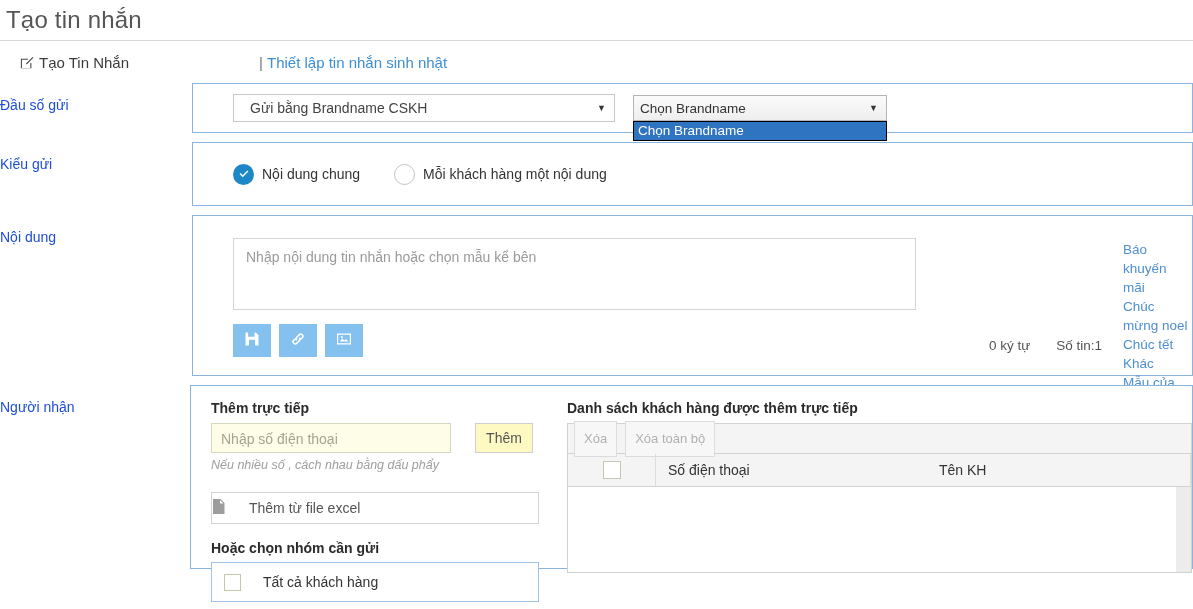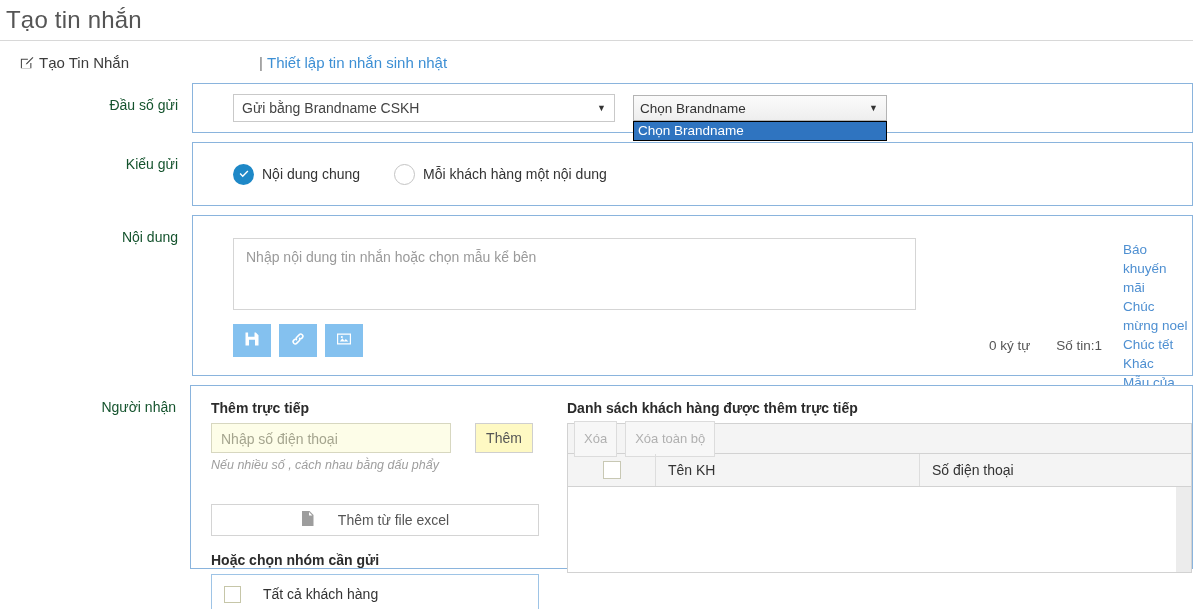--- a/index.html
+++ b/index.html
@@ -36,44 +36,43 @@
   }
   .crumb-main { display: flex; align-items: center; gap: 5px; }
   .pencil-ico { display: inline-block; width: 14px; height: 14px; position: relative; top: 1px; }
   .crumb-sep { color: #777; margin: 0 4px 0 130px; }
   .crumb-link { color: #3d8fd4; cursor: pointer; }
 
   
   .frow { display: flex; align-items: flex-start; }
   .flabel {
     width: 192px;
-    text-align: right;
     padding-right: 14px;
     padding-top: 14px;
     font-size: 14px;
-    color: #14532d;
+    color: #1d4ed8;
   }
   .fbody {
     flex: 1;
     border: 1px solid #8ab4dd;
     border-left: 1px solid #8ab4dd;
     background: #fff;
     position: relative;
   }
   .row-gap { height: 9px; }
 
   
   .r1 { height: 48px; display: flex; align-items: center; padding-left: 40px; }
   .sel-main {
     width: 382px; height: 28px;
     border: 1px solid #c9c9c9;
     background: #fff;
     font-size: 14px; color: #444;
     display: flex; align-items: center;
-    padding: 0 8px;
+    padding: 0 16px;
     position: relative;
     cursor: pointer;
   }
   .sel-main .caret, .sel-brand .caret {
     position: absolute; right: 8px; top: 50%;
     transform: translateY(-50%);
     font-size: 9px; color: #333;
   }
   .brand-wrap { position: relative; margin-left: 18px; }
   .sel-brand {
@@ -167,23 +166,23 @@
     width: 58px; height: 30px;
     border: 1px solid #cfcfcf; background: #fef9c3;
     font-size: 14px; color: #555;
     display: flex; align-items: center; justify-content: center;
     cursor: pointer;
   }
   .hint { font-size: 12.5px; font-style: italic; color: #9e9e9e; margin-top: 5px; }
   .excel-btn {
     width: 328px; height: 32px;
     border: 1px solid #d4d4d4; background: #fff;
-    display: flex; align-items: center; justify-content: center;
+    display: flex; align-items: center; 
     gap: 24px; font-size: 14px; color: #555;
-    margin-top: 32px; cursor: pointer;
+    margin-top: 20px; cursor: pointer;
   }
   .excel-btn svg { width: 13px; height: 15px; fill: #9d9d9d; }
   .grp-head { font-size: 14px; font-weight: bold; color: #2b2b2b; margin-top: 16px; }
   .grp-box {
     width: 328px; height: 40px;
     border: 1px solid #9ec4e6; background: #fff;
     margin-top: 6px;
     display: flex; align-items: center;
     padding-left: 12px; gap: 22px;
     overflow: hidden;
@@ -370,22 +369,22 @@
           <div class="sec-head">Danh sách khách hàng được thêm trực tiếp</div>
           <div class="tbl-wrap">
             <div class="tbl-toolbar">
               <div class="tbtn-sm">Xóa</div>
               <div class="tbtn-sm">Xóa toàn bộ</div>
             </div>
             <div class="tbl-head">
               <div class="th c0">
                 <span class="hdr-chk"></span>
               </div>
+              <div class="th c2">Số điện thoại</div>
               <div class="th c1">Tên KH</div>
-              <div class="th c2">Số điện thoại</div>
             </div>
             <div class="tbl-body">
               <div class="tbl-scroll"></div>
             </div>
           </div>
         </div>
 
       </div>
     </div>
   </div>

